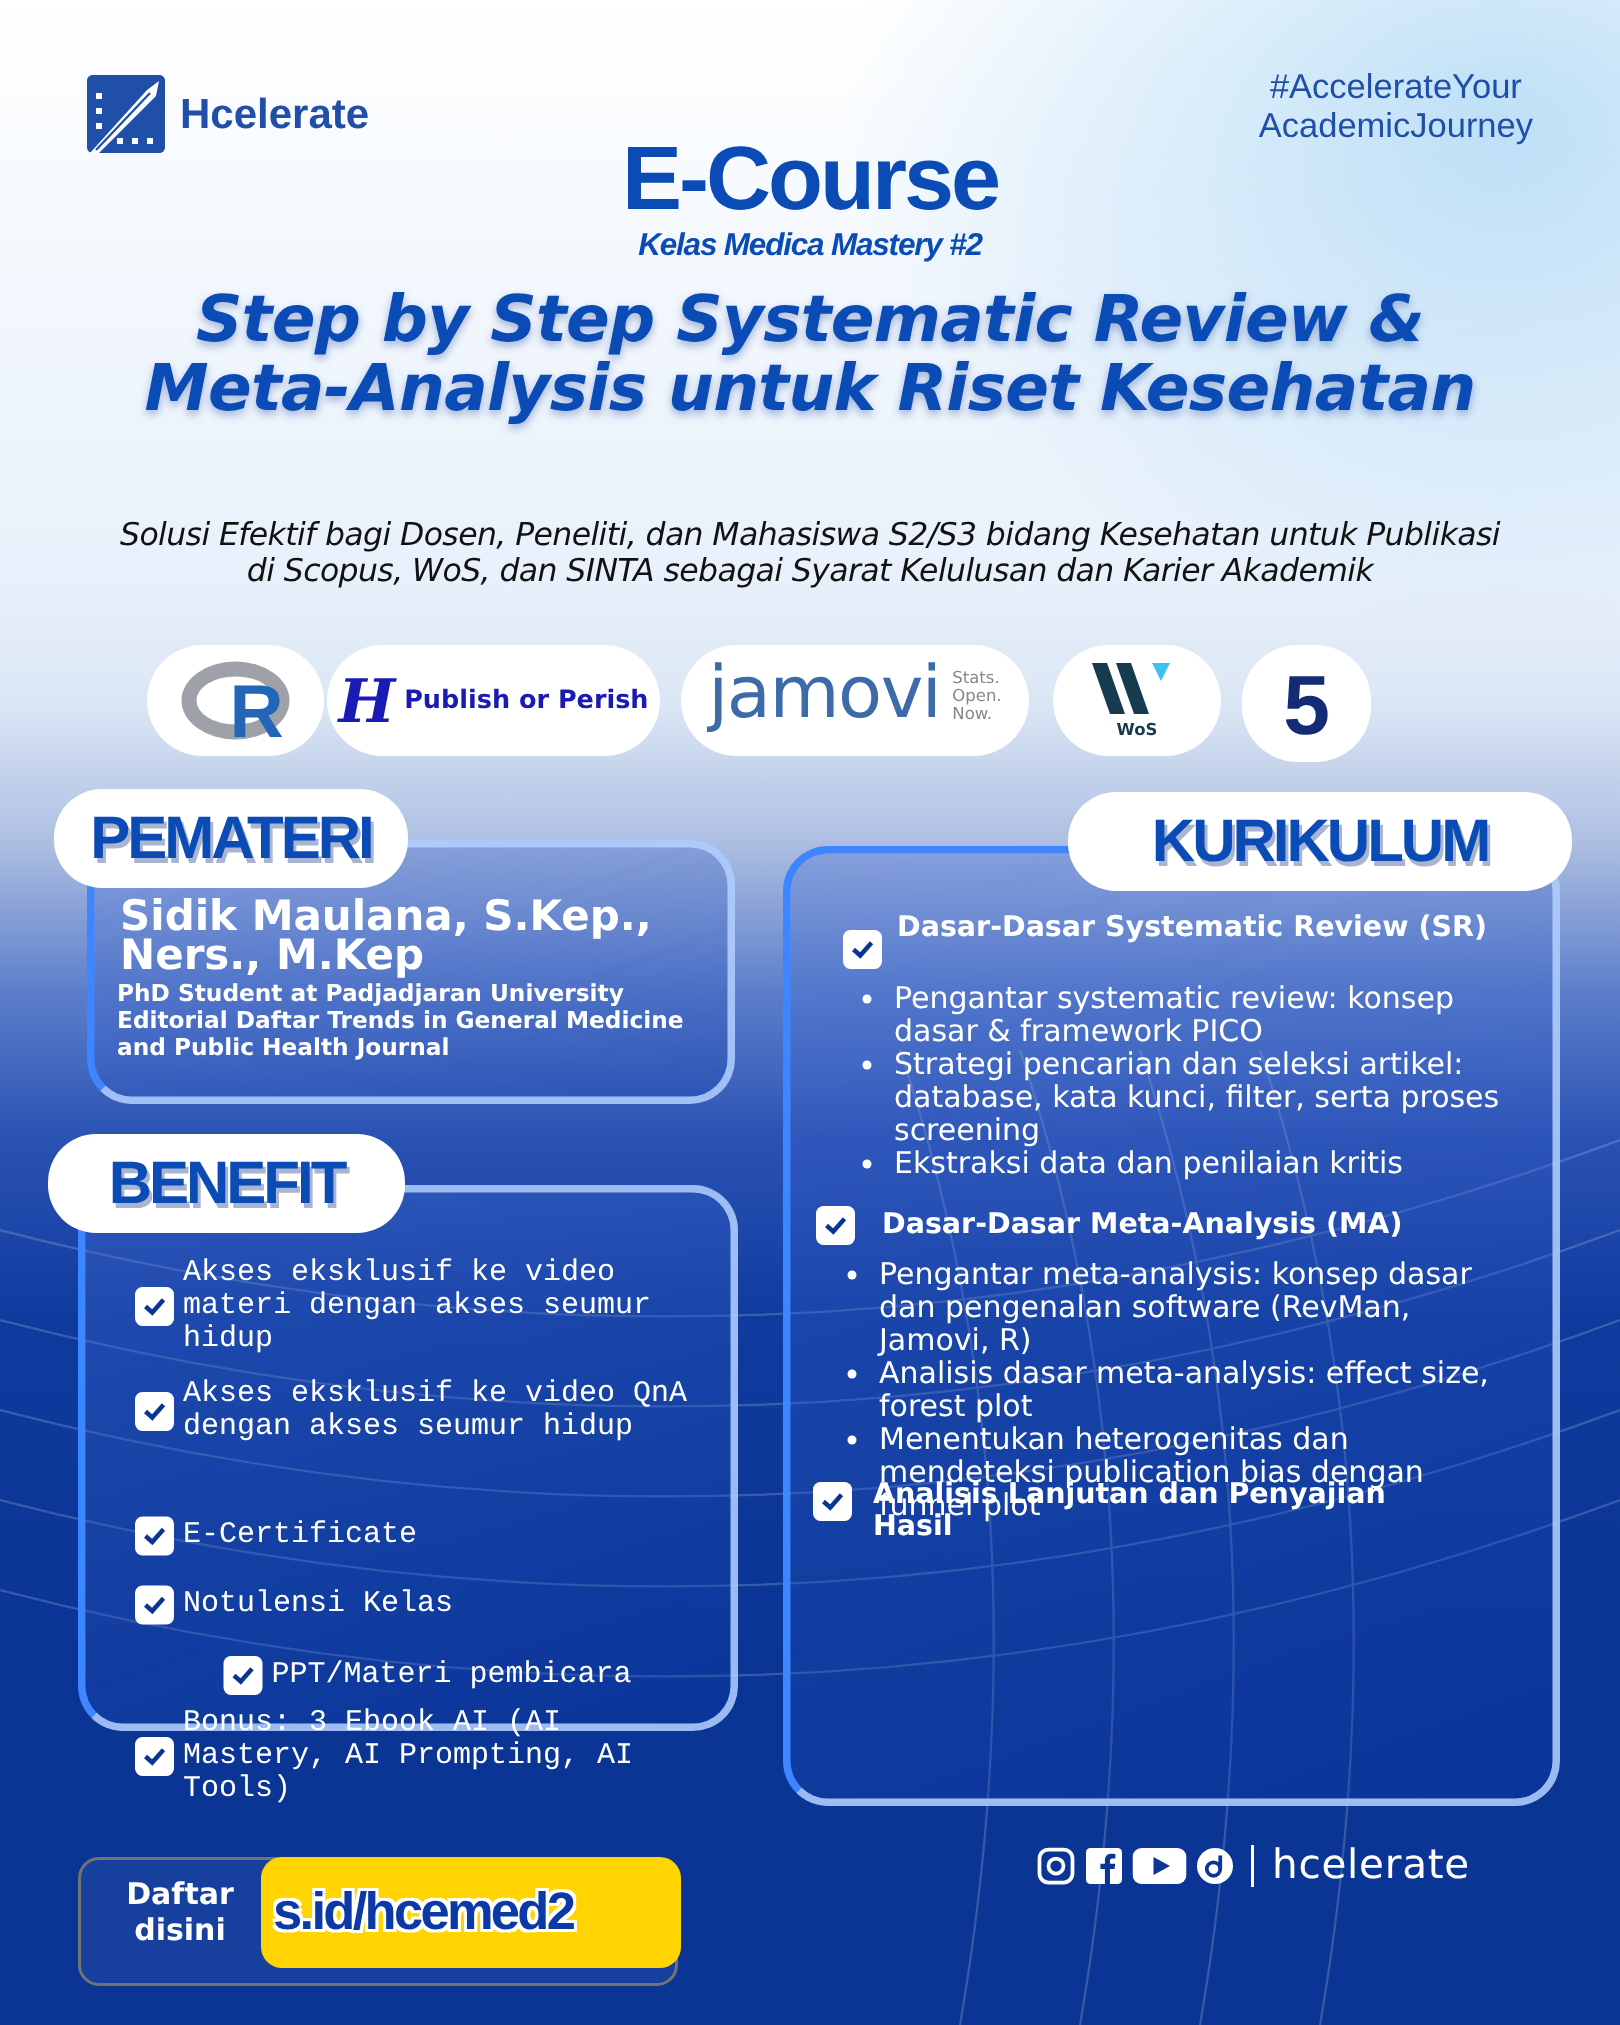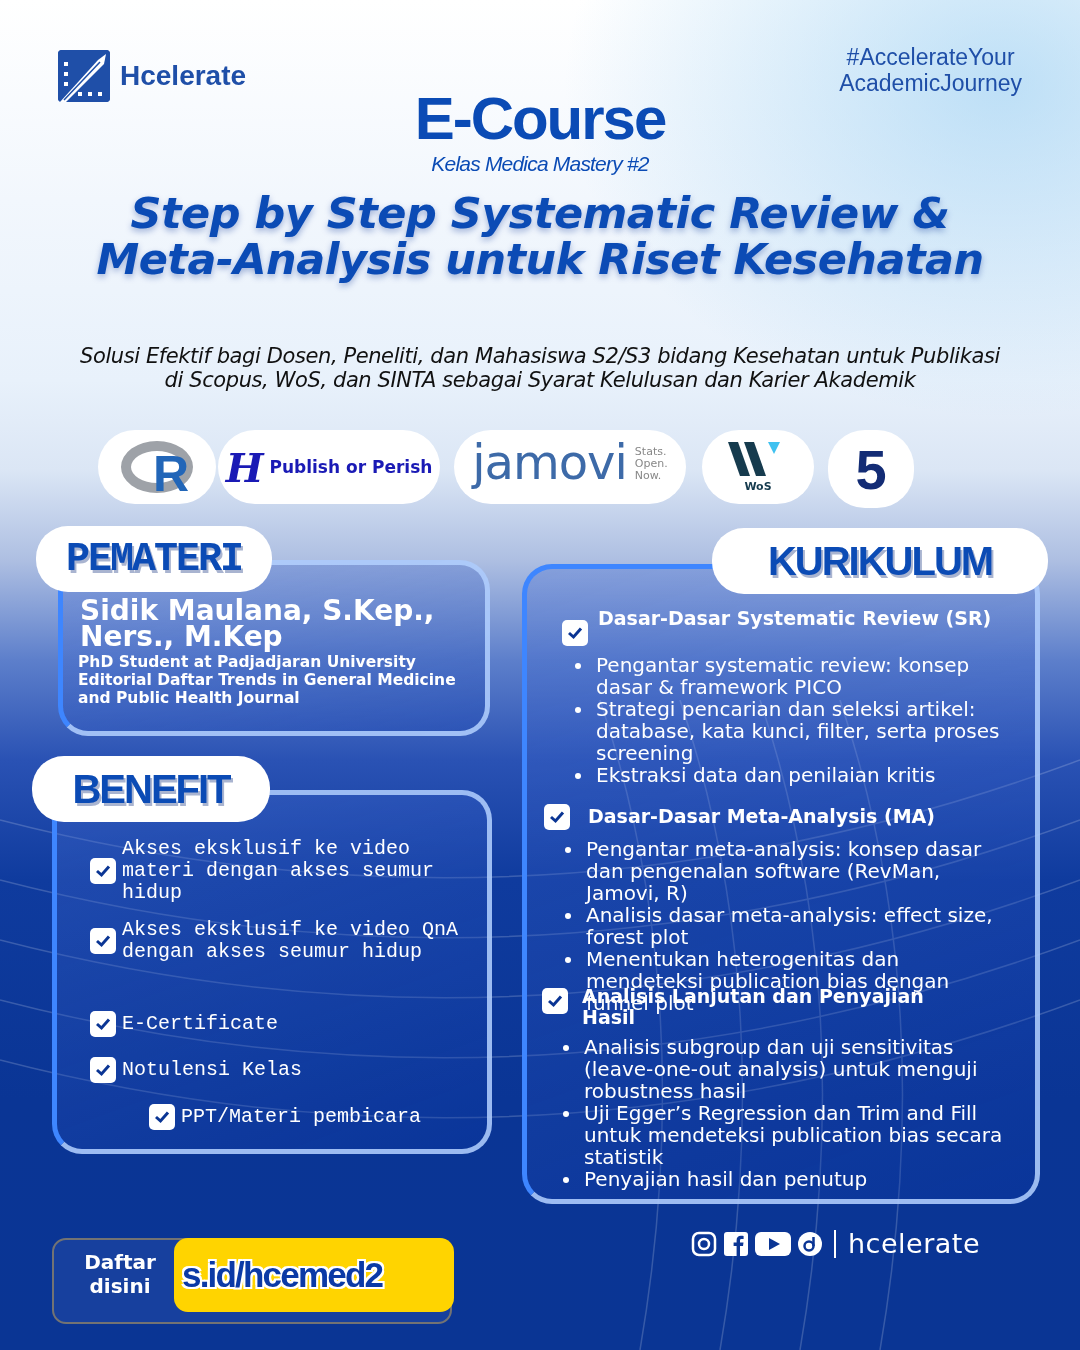--- a/index.html
+++ b/index.html
@@ -20,21 +20,21 @@
   }
 
   
   .logo { position: absolute; left: 58px; top: 50px; display: flex; align-items: center; gap: 10px; }
   .logo-mark { width: 52px; height: 52px; background: #1f4fa8; border-radius: 4px; position: relative; }
   .logo-text { font-family: "Liberation Sans", sans-serif; font-size: 28px; font-weight: 700; color: #1f4fa8; }
   .hashtag { position: absolute; right: 58px; top: 44px; text-align: center; color: #1f4fa8; font-family: "Liberation Sans", sans-serif; font-size: 23px; line-height: 26px; }
   .hashtag b { font-weight: 400; }
 
   .title-ecourse { position: absolute; left: 0; right: 0; top: 84px; text-align: center; font-family: "Liberation Sans", sans-serif; font-weight: 700; font-size: 60px; color: #0b4bb5; letter-spacing: -2px; }
-  .subtitle-kelas { position: absolute; left: 0; right: 0; top: 152px; text-align: center; font-family: "Liberation Sans", sans-serif; font-style: italic; font-weight: 400; font-size: 21px; color: #0b4bb5; letter-spacing: -0.8px; }
+  .subtitle-kelas { position: absolute; left: 0; right: 0; top: 152px; text-align: center; font-family: "Liberation Sans", sans-serif; font-style: italic; font-weight: 700; font-size: 21px; color: #0b4bb5; letter-spacing: -0.8px; }
   .main-title { position: absolute; left: 60px; right: 60px; top: 190px; text-align: center; font-family: "DejaVu Sans", sans-serif; font-style: italic; font-weight: 700; font-size: 43px; line-height: 46px; color: #0b4bb5; text-shadow: 0 3px 6px rgba(10,50,150,0.35); letter-spacing: -0.5px; }
   .tagline { position: absolute; left: 80px; right: 80px; top: 344px; text-align: center; font-family: "DejaVu Sans", sans-serif; font-style: italic; font-size: 21px; line-height: 24px; color: #111; letter-spacing: -0.4px; }
 
   
   .tools { position: absolute; top: 430px; left: 98px; height: 76px; }
   .tool { position: absolute; top: 0; height: 74px; background: #fff; border-radius: 37px; display: flex; align-items: center; justify-content: center; }
   .t-r { left: 0; width: 118px; }
   .t-pop { left: 120px; width: 222px; }
   .t-jam { left: 356px; width: 232px; }
   .t-wos { left: 604px; width: 112px; }
@@ -44,21 +44,21 @@
   .pop-h { font-family: "DejaVu Serif", serif; font-style: italic; font-weight: 700; font-size: 40px; color: #1a1ab5; margin-right: 6px; }
   .pop-text { font-family: "DejaVu Sans", sans-serif; font-weight: 700; font-size: 17px; color: #1a1ab5; }
   .jam-text { font-family: "DejaVu Sans", sans-serif; font-size: 48px; color: #3d6aa8; letter-spacing: -1px; margin-top: -10px; }
   .jam-small { font-size: 11px; color: #888; line-height: 12px; margin-left: 8px; margin-top: -6px; }
   .wos-wrap { display: flex; flex-direction: column; align-items: center; }
   .wos-text { font-family: "DejaVu Sans", sans-serif; font-weight: 700; font-size: 11px; color: #163b4e; margin-top: 4px; }
   .five-text { font-family: "Liberation Sans", sans-serif; font-weight: 700; font-size: 56px; color: #132c75; }
 
   
   .pill { position: absolute; background: #fff; border-radius: 32px; display: flex; align-items: center; justify-content: center; font-family: "Liberation Sans", sans-serif; font-weight: 700; color: #0b4bb5; letter-spacing: -2px; text-shadow: 2px 3px 0 rgba(10,40,120,0.35); }
-  .pill-pemateri { left: 36px; top: 526px; width: 236px; height: 66px; font-size: 40px; font-family: Liberation Mono, monospace; }
+  .pill-pemateri { left: 36px; top: 526px; width: 236px; height: 66px; font-size: 40px; }
   .pill-kurikulum { left: 712px; top: 528px; width: 336px; height: 66px; font-size: 40px; }
   .pill-benefit { left: 32px; top: 756px; width: 238px; height: 66px; font-size: 40px; }
 
   
   .panel { position: absolute; border: 5px solid rgba(180,210,255,0.85); border-radius: 30px; background: linear-gradient(160deg, rgba(70,110,210,0.35), rgba(10,55,170,0.25)); }
   .panel-pemateri { left: 58px; top: 560px; width: 432px; height: 176px; border-left-color: #3e86ff; }
   .panel-benefit { left: 52px; top: 790px; width: 440px; height: 364px; border-left-color: #3e86ff; }
   .panel-kurikulum { left: 522px; top: 564px; width: 518px; height: 640px; border-left-color: #3e86ff; border-top-color: #3e86ff; }
 
   .speaker-name { position: absolute; left: 80px; top: 598px; width: 410px; font-family: "DejaVu Sans", sans-serif; font-weight: 700; font-size: 28px; line-height: 26px; color: #fff; }
@@ -212,20 +212,28 @@
     <span>Notulensi Kelas</span>
   </li>
   <li class="benefit-item" style="margin-bottom:8px;justify-content:center;">
     <span class="check">
         <svg viewBox="0 0 18 18">
           <path d="M3 9 L7.5 13 L15 4.5" stroke="#0a3594" stroke-width="3" fill="none"></path>
         </svg>
       </span>
     <span>PPT/Materi pembicara</span>
   </li>
+  <li class="benefit-item">
+    <span class="check">
+        <svg viewBox="0 0 18 18">
+          <path d="M3 9 L7.5 13 L15 4.5" stroke="#0a3594" stroke-width="3" fill="none"></path>
+        </svg>
+      </span>
+    <span>Bonus: 3 Ebook AI (AI Mastery, AI Prompting, AI Tools)</span>
+  </li>
 </ul>
 
 <div class="kur" style="left:562px; top:608px; width:460px;">
   <div class="kur-head">
     <span class="check" style="margin-top:12px;">
         <svg viewBox="0 0 18 18">
           <path d="M3 9 L7.5 13 L15 4.5" stroke="#0a3594" stroke-width="3" fill="none"></path>
         </svg>
       </span>
     <span>Dasar-Dasar Systematic Review (SR)</span>
@@ -255,25 +263,20 @@
 
 <div class="kur" style="left:542px; top:986px; width:470px;">
   <div class="kur-head">
     <span class="check" style="margin-top:2px; margin-right:14px;">
         <svg viewBox="0 0 18 18">
           <path d="M3 9 L7.5 13 L15 4.5" stroke="#0a3594" stroke-width="3" fill="none"></path>
         </svg>
       </span>
     <span style="width:360px;">Analisis Lanjutan dan Penyajian Hasil</span>
   </div>
-  <ul class="kur-list">
-    <li>Analisis subgroup dan uji sensitivitas (leave-one-out analysis) untuk menguji robustness hasil</li>
-    <li>Uji Egger’s Regression dan Trim and Fill untuk mendeteksi publication bias secara statistik</li>
-    <li>Penyajian hasil dan penutup</li>
-  </ul>
 </div>
 
 <div class="cta">
   <div class="cta-label">Daftar disini</div>
   <div class="cta-link">s.id/hcemed2</div>
 </div>
 
 <div class="social">
   <span class="soc-ic">
     <svg width="26" height="26" viewBox="0 0 26 26">

